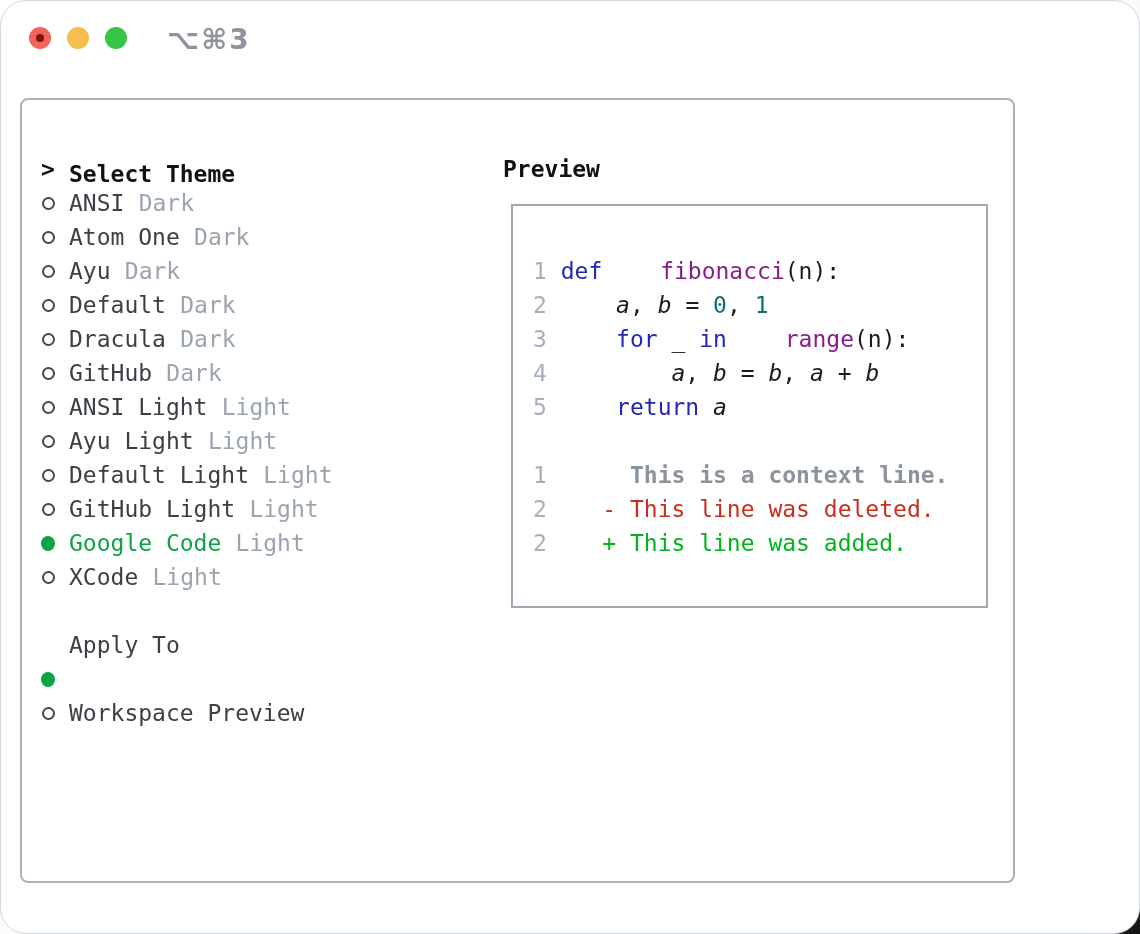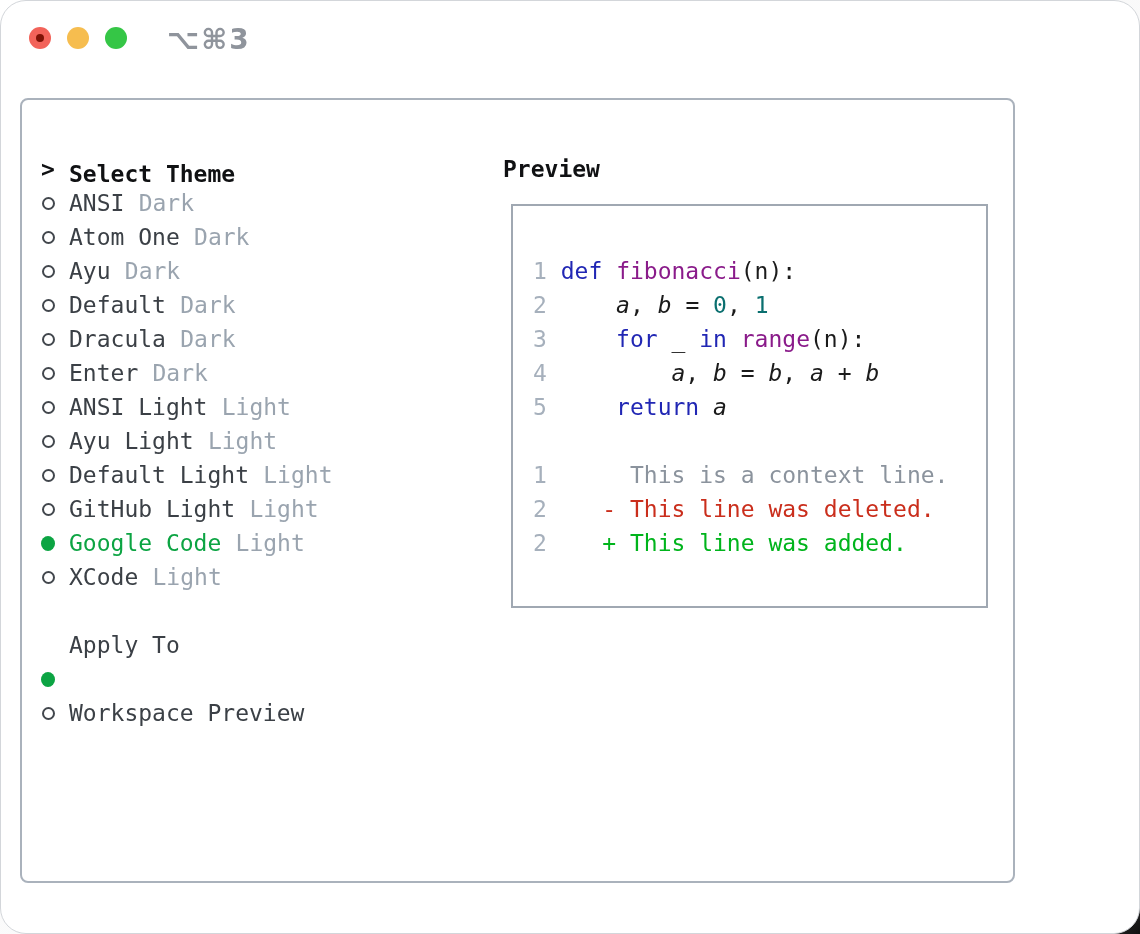--- a/index.html
+++ b/index.html
@@ -59,23 +59,23 @@
     position:absolute;left:489px;top:104px;width:477px;height:404px;
     border:2px solid var(--preview-border);background:#fff;overflow:hidden;
   }
   .code{
     margin:0;padding:48px 0 0 20px;font-family:"DejaVu Sans Mono","Liberation Mono",monospace;
     font-size:23px;line-height:34px;white-space:pre;
   }
   .tok-lineno{color:var(--lineno);}
   .tok-plain{color:var(--plain);}
   .tok-keyword{color:var(--keyword);}
-  .tok-func{color:var(--func);}
+  .tok-func{color:var(--func);margin-left:44px;}
   .tok-number{color:var(--number);}
-  .tok-context{color:var(--context);}
+  .tok-context{color:var(--context);font-weight:bold;}
   .tok-deleted{color:var(--deleted);}
   .tok-added{color:var(--added);}
   .italic{font-style:italic;}
 </style>
 </head>
 <body>
 
 <div class="window">
 
   <div class="titlebar">
@@ -94,21 +94,21 @@
         <span class="marker"><span class="prompt">&gt;</span></span>
         <span class="hdr">Select Theme</span>
       </div>
 
       <div id="theme-list">
           <div class="row"><span class="marker"><span class="ring"></span></span><span class="name">ANSI</span><span class="variant">Dark</span></div>
           <div class="row"><span class="marker"><span class="ring"></span></span><span class="name">Atom One</span><span class="variant">Dark</span></div>
           <div class="row"><span class="marker"><span class="ring"></span></span><span class="name">Ayu</span><span class="variant">Dark</span></div>
           <div class="row"><span class="marker"><span class="ring"></span></span><span class="name">Default</span><span class="variant">Dark</span></div>
           <div class="row"><span class="marker"><span class="ring"></span></span><span class="name">Dracula</span><span class="variant">Dark</span></div>
-          <div class="row"><span class="marker"><span class="ring"></span></span><span class="name">Enter</span><span class="variant">Dark</span></div>
+          <div class="row"><span class="marker"><span class="ring"></span></span><span class="name">GitHub</span><span class="variant">Dark</span></div>
           <div class="row"><span class="marker"><span class="ring"></span></span><span class="name">ANSI Light</span><span class="variant">Light</span></div>
           <div class="row"><span class="marker"><span class="ring"></span></span><span class="name">Ayu Light</span><span class="variant">Light</span></div>
           <div class="row"><span class="marker"><span class="ring"></span></span><span class="name">Default Light</span><span class="variant">Light</span></div>
           <div class="row"><span class="marker"><span class="ring"></span></span><span class="name">GitHub Light</span><span class="variant">Light</span></div>
           <div class="row"><span class="marker"><span class="dot"></span></span><span class="name sel">Google Code</span><span class="variant">Light</span></div>
           <div class="row"><span class="marker"><span class="ring"></span></span><span class="name">XCode</span><span class="variant">Light</span></div>
         </div>
 
       <div class="apply-gap"></div>
 

